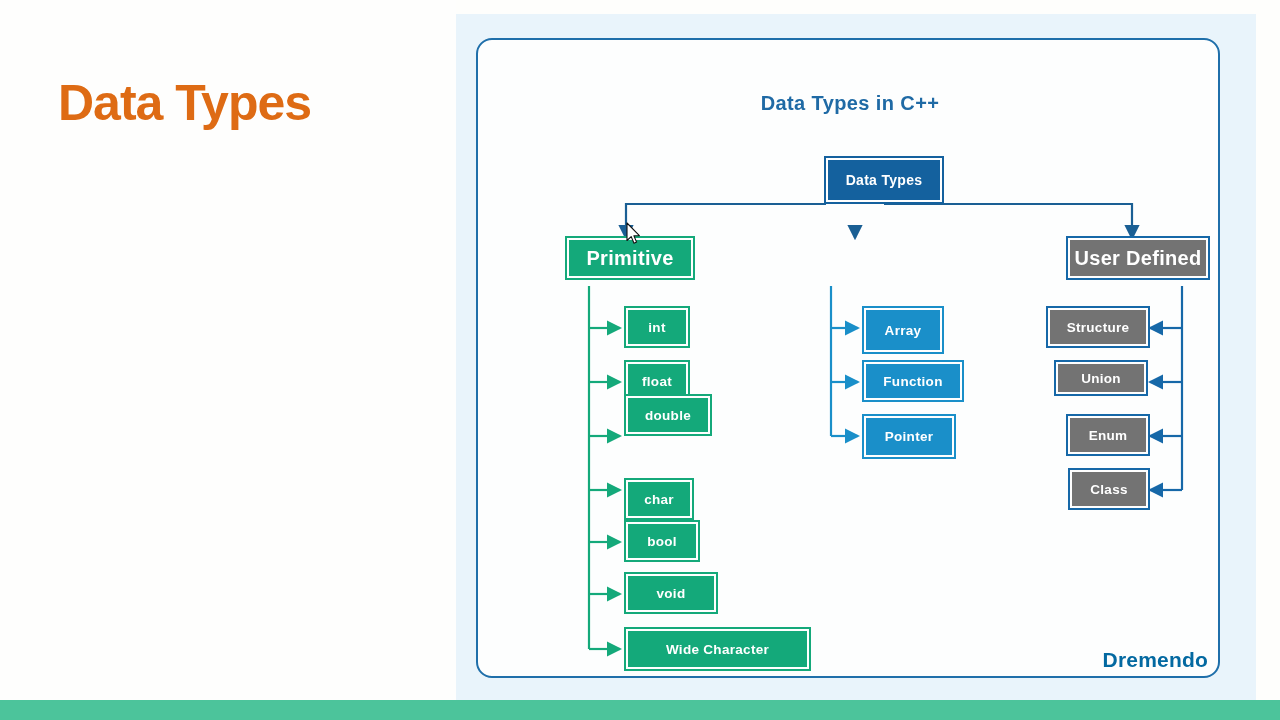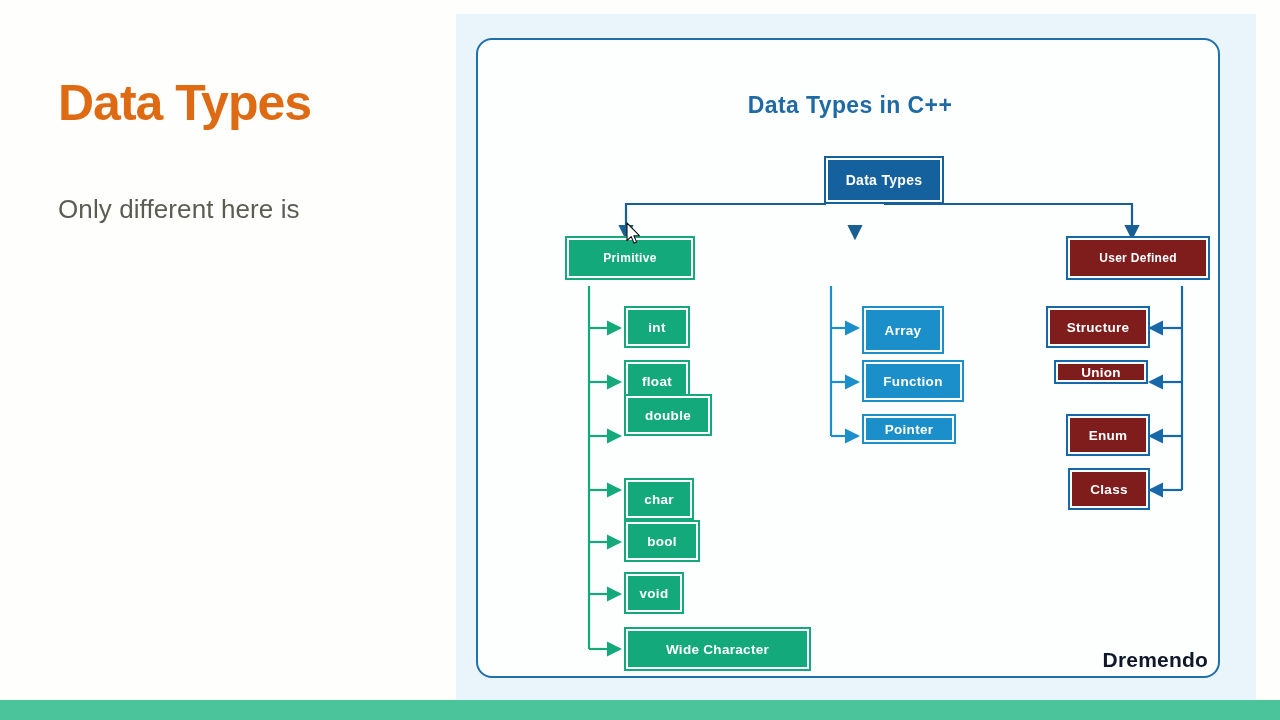--- a/index.html
+++ b/index.html
@@ -77,33 +77,33 @@
     background: #fdfefe;
     border: 2px solid #1f6faa;
     border-radius: 16px;
     box-sizing: border-box;
   }
   #diagram-title {
     position: absolute;
     left: 0; top: 52px;
     width: 744px;
     text-align: center;
-    font-size: 23px;
+    font-size: 20px;
     font-weight: bold;
     color: #1f6aa5;
     letter-spacing: 0.4px;
   }
   #brand-logo {
     position: absolute;
     left: 560px; top: 608px;
     width: 170px;
     text-align: right;
     font-size: 21px;
     font-weight: bold;
-    color: #0f172a;
+    color: #0369a1;
     letter-spacing: 0.2px;
   }
 
   
   #diagram {
     position: absolute;
     left: 0; top: 0;
     width: 744px; height: 640px;
   }
   #wires {
@@ -136,44 +136,43 @@
   }
   .n-green {
     background: #14a97a;
     box-shadow: 0 0 0 2px #14a97a;
   }
   .n-blue {
     background: #1a8fc9;
     box-shadow: 0 0 0 2px #1a8fc9;
   }
   .n-dark {
-    background: #7f1d1d;
+    background: #737373;
     box-shadow: 0 0 0 2px #1668a8;
   }
-  .lvl1 { font-size: 12px; }
+  .lvl1 { font-size: 20px; }
   .lvl2 { font-size: 13.5px; }
 
   
   #mouse-cursor {
     position: absolute;
     left: 626px; top: 222px;
     width: 16px; height: 24px;
     pointer-events: none;
   }
 </style>
 </head>
 <body>
 
 <div id="slide">
 
   <div id="left-edge-strip"></div>
 
   <div id="left-col">
     <div id="page-title">Data Types</div>
-    <div id="body-line-1" class="body-line">Only different here is</div>
   </div>
 
   <div id="image-panel">
     <div id="diagram-card">
 
       <div id="diagram-title">Data Types in C++</div>
 
       <div id="diagram">
 
         <svg id="wires" viewBox="0 0 744 640" preserveAspectRatio="none">
@@ -247,41 +246,41 @@
         </div>
         <div class="node n-green lvl2" style="left:148px; top:356px; width:84px; height:38px;">
           <span class="node-label">double</span>
         </div>
         <div class="node n-green lvl2" style="left:148px; top:430px; width:66px; height:38px;margin-top:10px;">
           <span class="node-label">char</span>
         </div>
         <div class="node n-green lvl2" style="left:148px; top:482px; width:72px; height:38px;">
           <span class="node-label">bool</span>
         </div>
-        <div class="node n-green lvl2" style="left:148px; top:534px; width:56px; height:38px;">
+        <div class="node n-green lvl2" style="left:148px; top:534px; width:90px; height:38px;">
           <span class="node-label">void</span>
         </div>
         <div class="node n-green lvl2" style="left:148px; top:589px; width:183px; height:40px;">
           <span class="node-label">Wide Character</span>
         </div>
 
         <div class="node n-blue lvl2" style="left:386px; top:268px; width:78px; height:44px;">
           <span class="node-label">Array</span>
         </div>
         <div class="node n-blue lvl2" style="left:386px; top:322px; width:98px; height:38px;">
           <span class="node-label">Function</span>
         </div>
-        <div class="node n-blue lvl2" style="left:386px; top:376px; width:90px; height:26px;">
+        <div class="node n-blue lvl2" style="left:386px; top:376px; width:90px; height:41px;">
           <span class="node-label">Pointer</span>
         </div>
 
         <div class="node n-dark lvl2" style="left:570px; top:268px; width:100px; height:38px;">
           <span class="node-label">Structure</span>
         </div>
-        <div class="node n-dark lvl2" style="left:578px; top:322px; width:90px; height:20px;">
+        <div class="node n-dark lvl2" style="left:578px; top:322px; width:90px; height:32px;">
           <span class="node-label">Union</span>
         </div>
         <div class="node n-dark lvl2" style="left:590px; top:376px; width:80px; height:38px;">
           <span class="node-label">Enum</span>
         </div>
         <div class="node n-dark lvl2" style="left:592px; top:430px; width:78px; height:38px;">
           <span class="node-label">Class</span>
         </div>
 
       </div>

